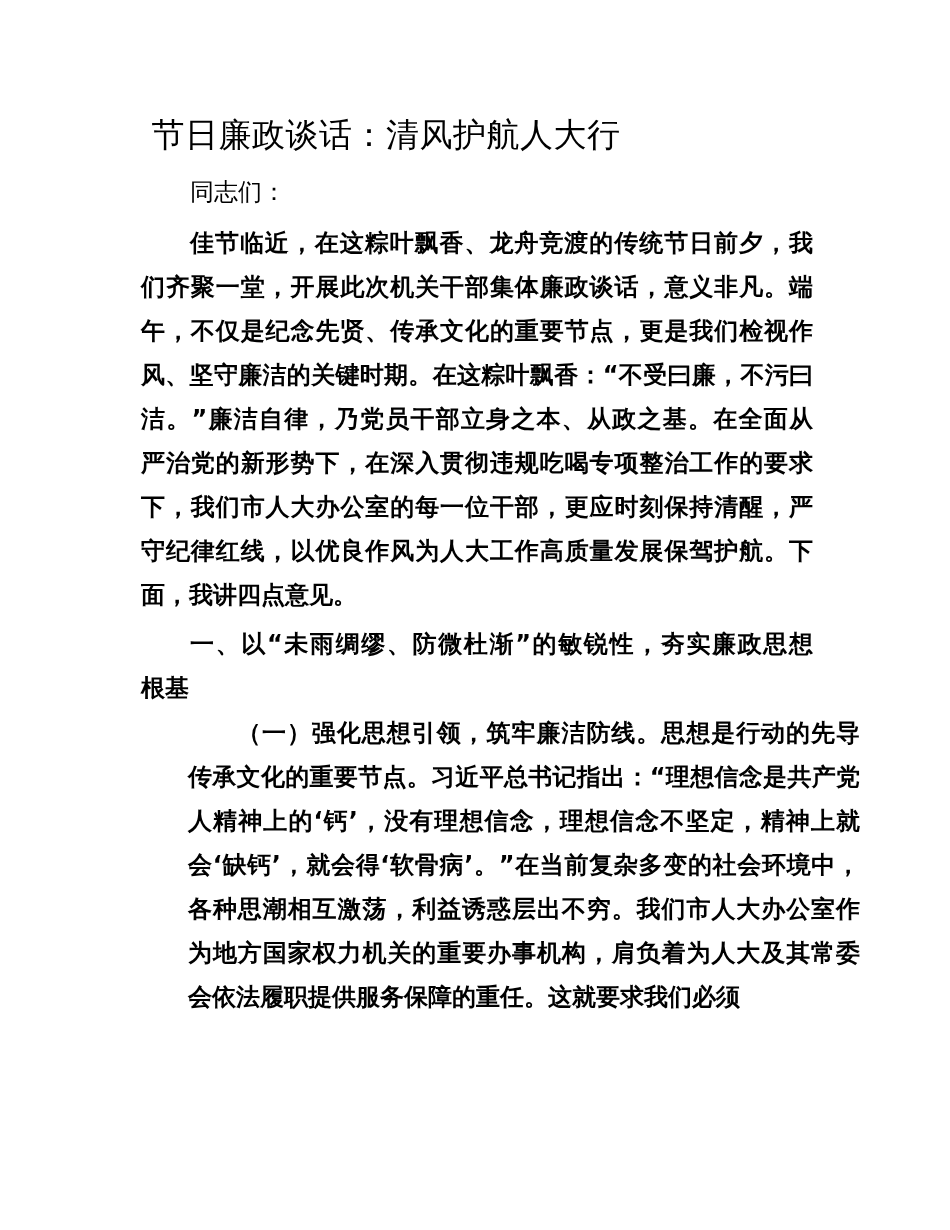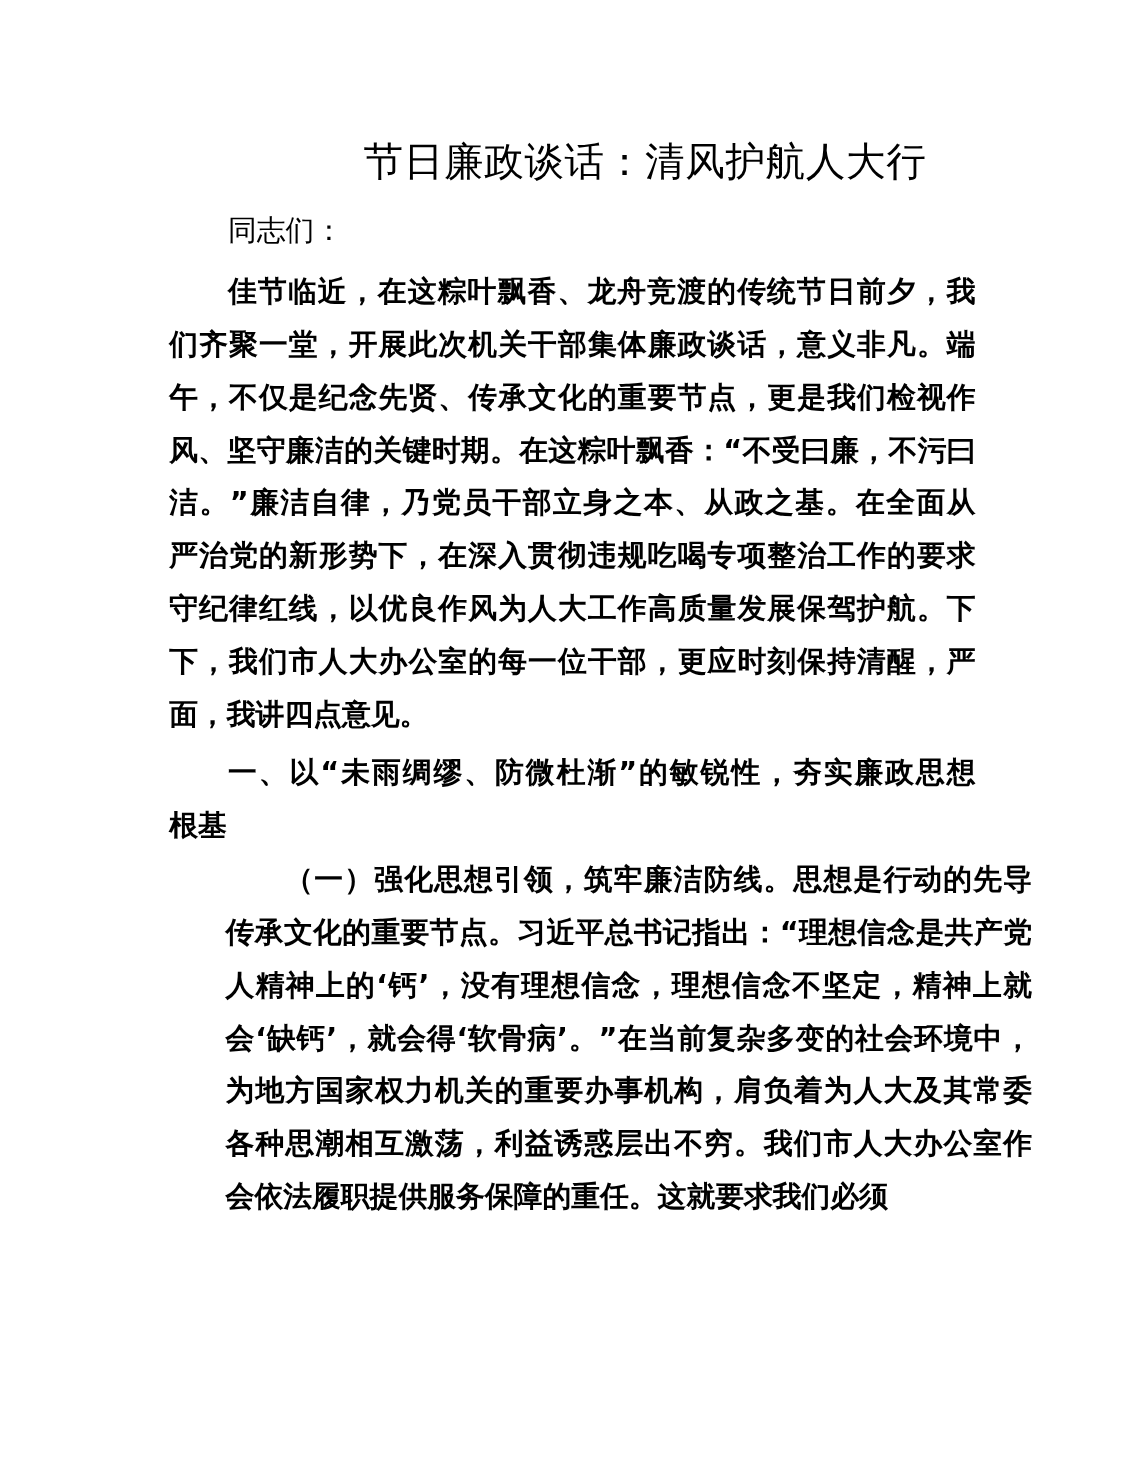--- a/index.html
+++ b/index.html
@@ -18,21 +18,21 @@
   .page {
     position: absolute;
     left: 0; top: 0;
     width: 950px; height: 1230px;
     background: #ffffff;
   }
   .title {
     position: absolute;
     left: 0; top: 112px;
     width: 772px;
-    text-align: right;
+    text-align: center;
     font-size: 33px;
     line-height: 46px;
     white-space: nowrap;
     letter-spacing: 0.5px;
   }
   .line {
     display: block;
     height: 44px;
     line-height: 44px;
     white-space: nowrap;
@@ -68,33 +68,33 @@
 
   <div class="salutation">同志们：</div>
 
   <div class="para p1">
     <span class="line indent">佳节临近，在这粽叶飘香、龙舟竞渡的传统节日前夕，我</span>
     <span class="line">们齐聚一堂，开展此次机关干部集体廉政谈话，意义非凡。端</span>
     <span class="line">午，不仅是纪念先贤、传承文化的重要节点，更是我们检视作</span>
     <span class="line">风、坚守廉洁的关键时期。在这粽叶飘香：“不受曰廉，不污曰</span>
     <span class="line">洁。”廉洁自律，乃党员干部立身之本、从政之基。在全面从</span>
     <span class="line">严治党的新形势下，在深入贯彻违规吃喝专项整治工作的要求</span>
+    <span class="line">下，我们市人大办公室的每一位干部，更应时刻保持清醒，严</span>
     <span class="line">守纪律红线，以优良作风为人大工作高质量发展保驾护航。下</span>
-    <span class="line">下，我们市人大办公室的每一位干部，更应时刻保持清醒，严</span>
     <span class="line last">面，我讲四点意见。</span>
   </div>
 
   <div class="para p2">
     <span class="line indent">一、以“未雨绸缪、防微杜渐”的敏锐性，夯实廉政思想</span>
     <span class="line last">根基</span>
   </div>
 
   <div class="para p3">
     <span class="line indent">（一）强化思想引领，筑牢廉洁防线。思想是行动的先导</span>
     <span class="line">传承文化的重要节点。习近平总书记指出：“理想信念是共产党</span>
     <span class="line">人精神上的‘钙’，没有理想信念，理想信念不坚定，精神上就</span>
     <span class="line">会‘缺钙’，就会得‘软骨病’。”在当前复杂多变的社会环境中，</span>
+    <span class="line">各种思潮相互激荡，利益诱惑层出不穷。我们市人大办公室作</span>
     <span class="line">为地方国家权力机关的重要办事机构，肩负着为人大及其常委</span>
-    <span class="line">各种思潮相互激荡，利益诱惑层出不穷。我们市人大办公室作</span>
     <span class="line last">会依法履职提供服务保障的重任。这就要求我们必须</span>
   </div>
 
 </div>
 
 </body></html>

